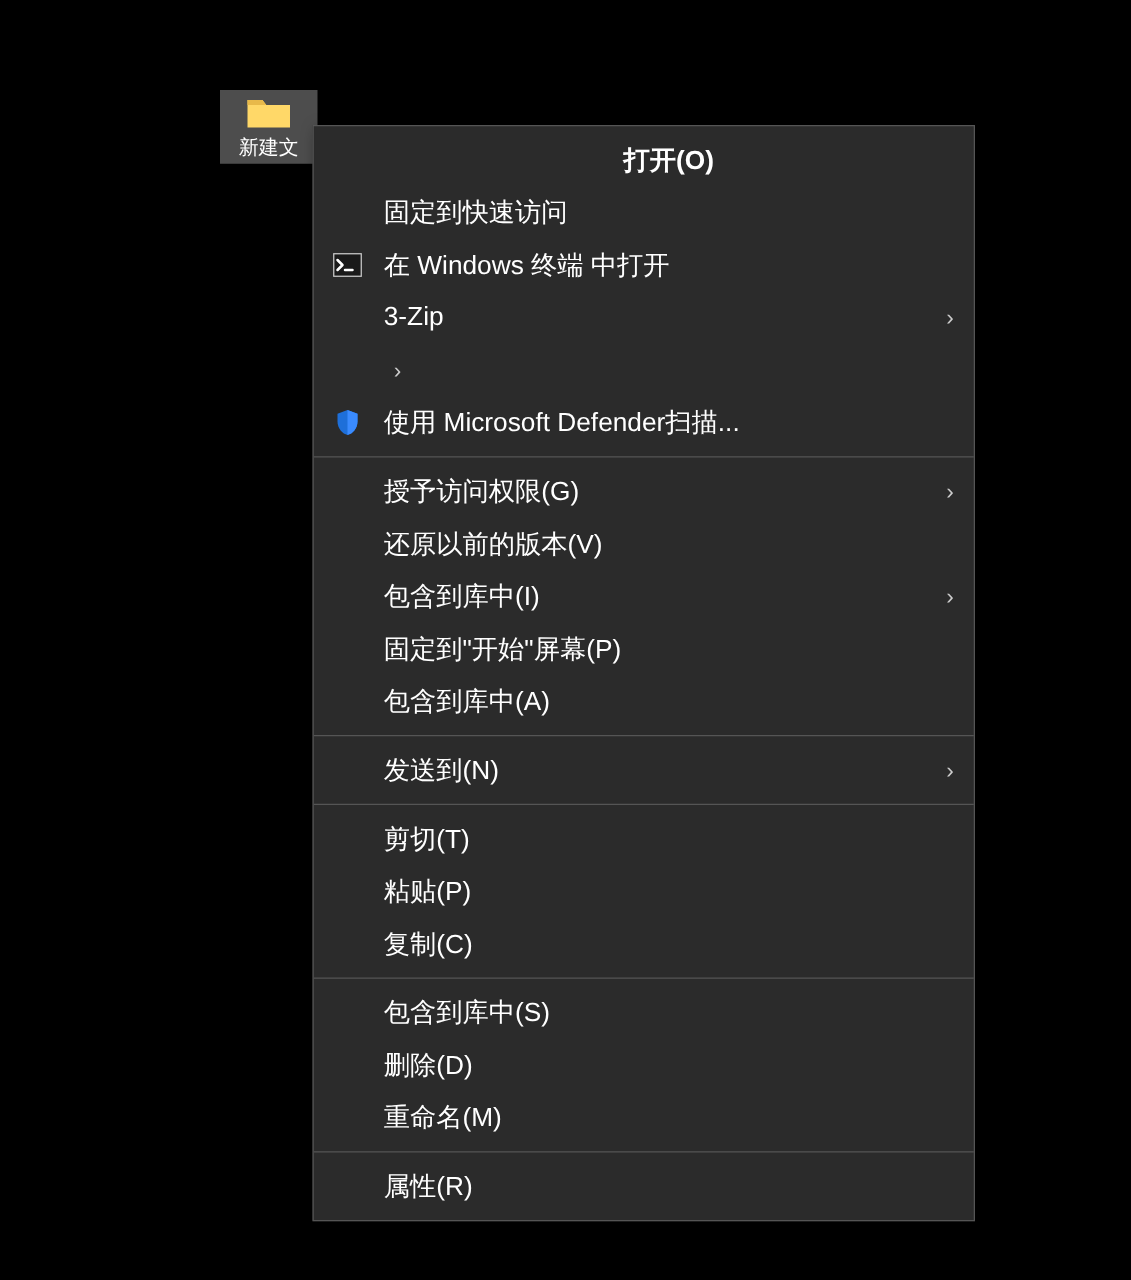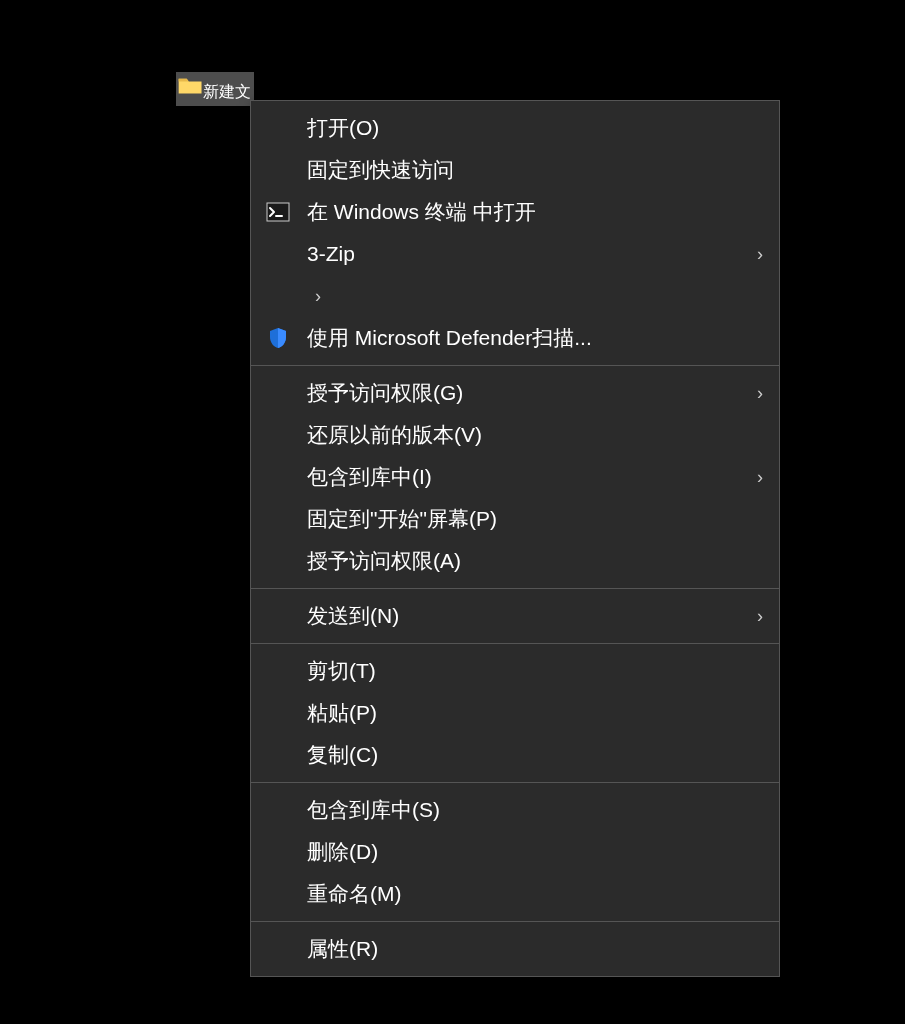--- a/index.html
+++ b/index.html
@@ -11,21 +11,21 @@
     position: relative;
     overflow: hidden;
   }
   .desktop-icon {
     position: absolute;
     top: 72px;
     left: 176px;
     width: 78px;
     background: #4d4d4d;
     display: flex;
-    flex-direction: row;
+    flex-direction: column;
     align-items: center;
     padding: 4px 2px 2px 2px;
   }
   .folder-svg { width: 36px; height: 28px; }
   .folder-label {
     color: #fff;
     font-size: 16px;
     margin-top: 4px;
     white-space: nowrap;
     overflow: hidden;
@@ -55,21 +55,21 @@
     width: 26px;
     height: 26px;
     margin-right: 16px;
     display: flex;
     align-items: center;
     justify-content: center;
     flex-shrink: 0;
   }
   .menu-icon.empty { visibility: hidden; }
   .menu-label { flex: 1; }
-  .menu-label.bold { font-weight: 400; }
+  .menu-label.bold { font-weight: 700; text-align: center; }
   .submenu-arrow {
     color: #ccc;
     font-size: 18px;
     margin-left: 8px;
   }
   .separator {
     height: 1px;
     background: #555;
     margin: 6px 0;
   }
@@ -138,21 +138,21 @@
       <span class="menu-icon empty"></span>
       <span class="menu-label">包含到库中(I)</span>
       <span class="submenu-arrow">›</span>
     </div>
     <div class="menu-item">
       <span class="menu-icon empty"></span>
       <span class="menu-label">固定到"开始"屏幕(P)</span>
     </div>
     <div class="menu-item">
       <span class="menu-icon empty"></span>
-      <span class="menu-label">授予访问权限(A)</span>
+      <span class="menu-label">包含到库中(A)</span>
     </div>
     <div class="separator"></div>
     <div class="menu-item">
       <span class="menu-icon empty"></span>
       <span class="menu-label">发送到(N)</span>
       <span class="submenu-arrow">›</span>
     </div>
     <div class="separator"></div>
     <div class="menu-item">
       <span class="menu-icon empty"></span>

